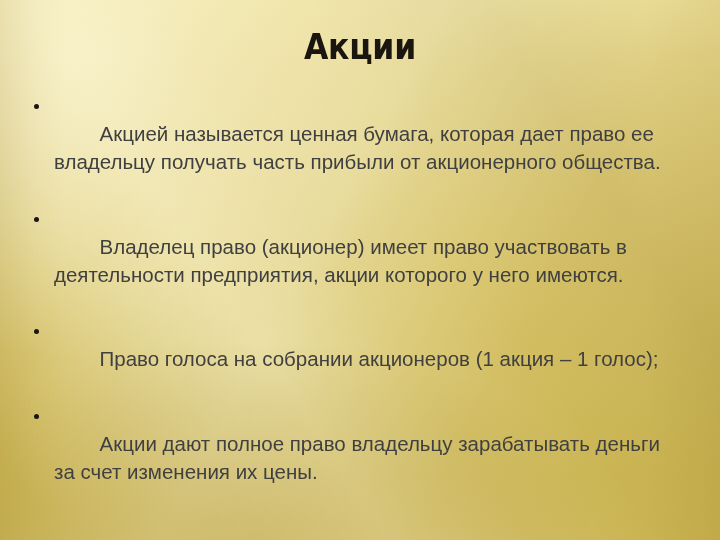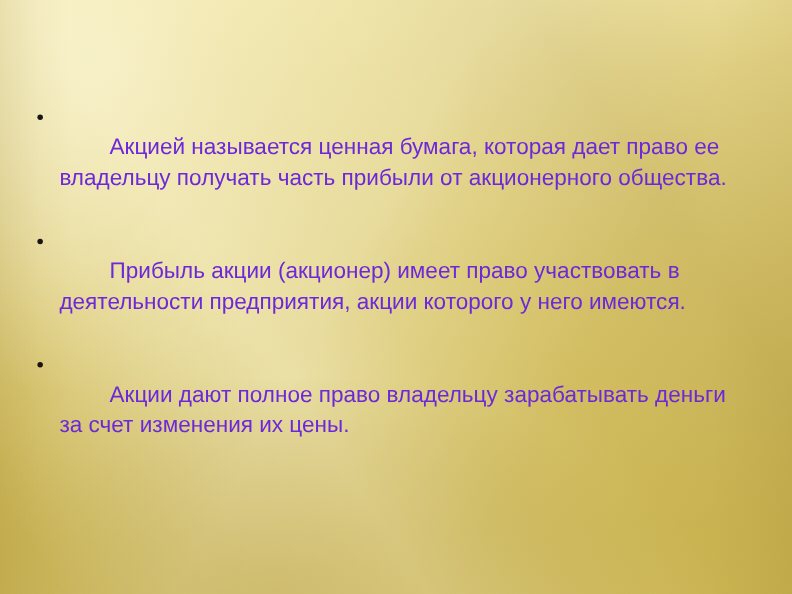--- a/index.html
+++ b/index.html
@@ -138,21 +138,21 @@
     padding: 0;
     list-style: none;
   }
 
   .bullet-item {
     position: relative;
     padding-left: 26px;
     margin: 0 0 0.5px 0;
     font-size: 20.5px;
     line-height: 28px;
-    color: #6d28d9;
+    color: #404040;
     text-align: left;
     white-space: pre-wrap;
   }
 
   .bullet-item::before {
     content: "";
     position: absolute;
     left: 6px;
     top: 12px;
     width: 5px;
@@ -169,27 +169,31 @@
   <div class="bg-base"></div>
   <div class="bg-sheen-a"></div>
   <div class="bg-sheen-b"></div>
   <div class="bg-glow-tl"></div>
   <div class="bg-glow-bottom"></div>
   <div class="bg-edge-left"></div>
   <div class="bg-edge-right"></div>
 
   <div class="content">
 
+    <div class="slide-title">Акции</div>
 
     <ul class="bullet-list">
       <li class="bullet-item">
         <span>Акцией называется ценная бумага, которая дает право ее владельцу получать часть прибыли от акционерного общества.</span>
       </li>
       <li class="bullet-item">
-        <span>Прибыль акции (акционер) имеет право участвовать в деятельности предприятия, акции которого у него имеются.</span>
+        <span>Владелец право (акционер) имеет право участвовать в деятельности предприятия, акции которого у него имеются.</span>
+      </li>
+      <li class="bullet-item">
+        <span>Право голоса на собрании акционеров (1 акция – 1 голос);</span>
       </li>
       <li class="bullet-item">
         <span>Акции дают полное право владельцу зарабатывать деньги за счет изменения их цены.</span>
       </li>
 
     </ul>
 
   </div>
 </div>
 

